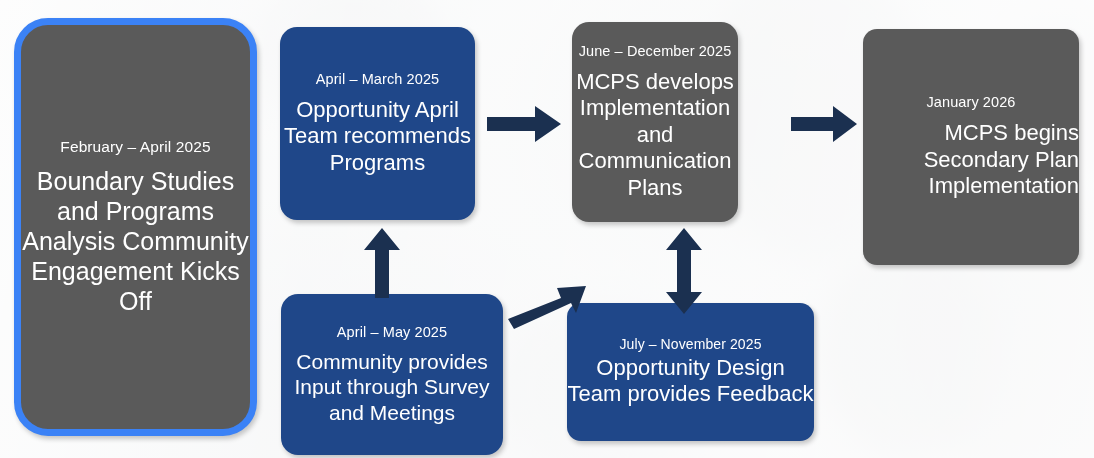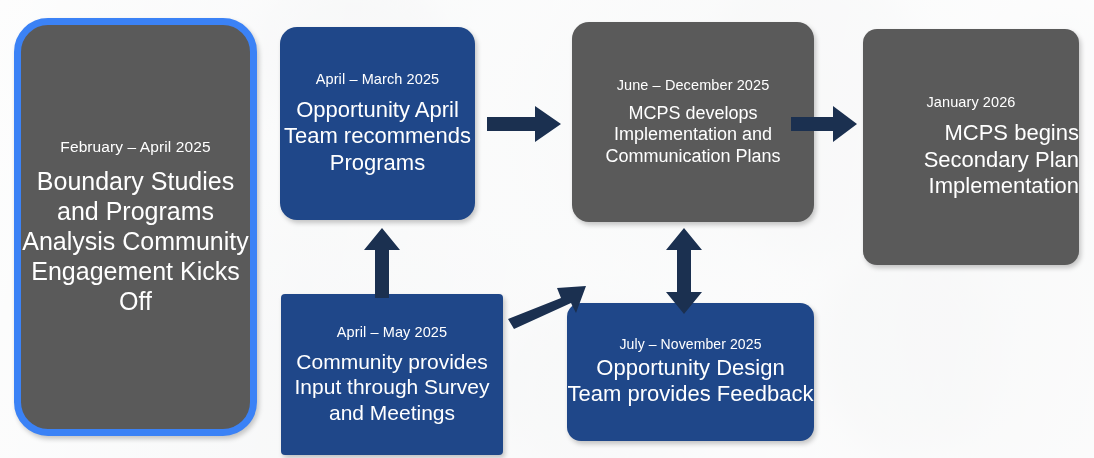--- a/index.html
+++ b/index.html
@@ -81,36 +81,36 @@
   #node-kickoff .body { font-size: 25px; }
 
   #node-odt-recommends {
     left: 280px; top: 27px;  width: 195px; height: 193px;
     border-radius: 17px;
   }
   #node-odt-recommends .date { font-size: 14.5px; }
   #node-odt-recommends .body { font-size: 22px; }
 
   #node-mcps-develops {
-    left: 572px; top: 22px;  width: 242px; height: 200px;
+    left: 572px; top: 22px;  width: 166px; height: 200px;
     border-radius: 17px;
   }
   #node-mcps-develops .date { font-size: 14.5px; }
-  #node-mcps-develops .body { font-size: 18px; }
+  #node-mcps-develops .body { font-size: 22px; }
 
   #node-mcps-begins {
     left: 863px; top: 29px;  width: 216px; height: 236px;
     border-radius: 14px;
   }
   #node-mcps-begins .date { font-size: 14.5px; }
   #node-mcps-begins .body { font-size: 22px; text-align: right; }
 
   #node-community-input {
     left: 281px; top: 294px; width: 222px; height: 161px;
-    border-radius: 4px;
+    border-radius: 17px;
   }
   #node-community-input .date { font-size: 14.5px; margin-bottom: 8px; }
   #node-community-input .body { font-size: 21px; }
 
   #node-odt-feedback {
     left: 567px; top: 303px; width: 247px; height: 138px;
     border-radius: 14px;
     justify-content: center;
   }
   #node-odt-feedback .date { font-size: 14px; margin-bottom: 2px; }

